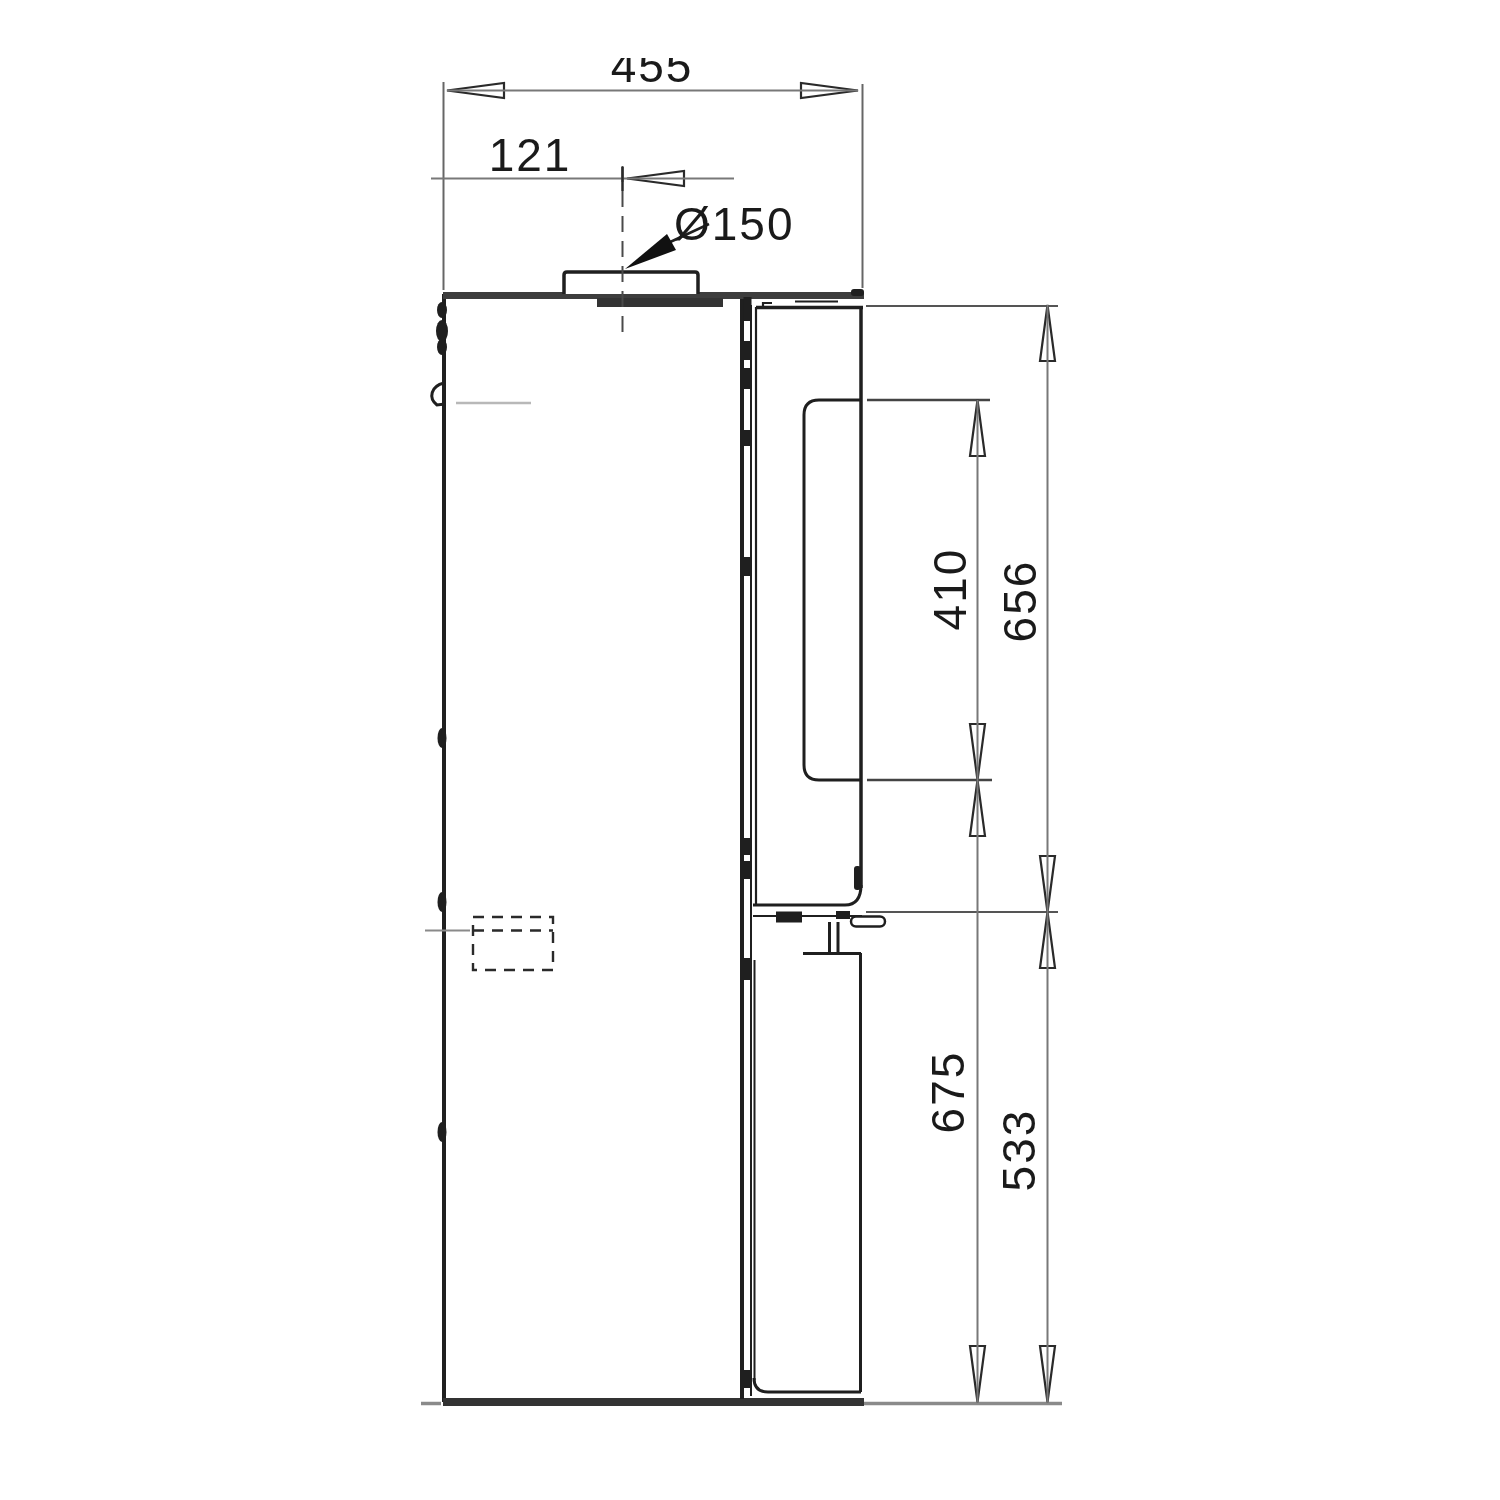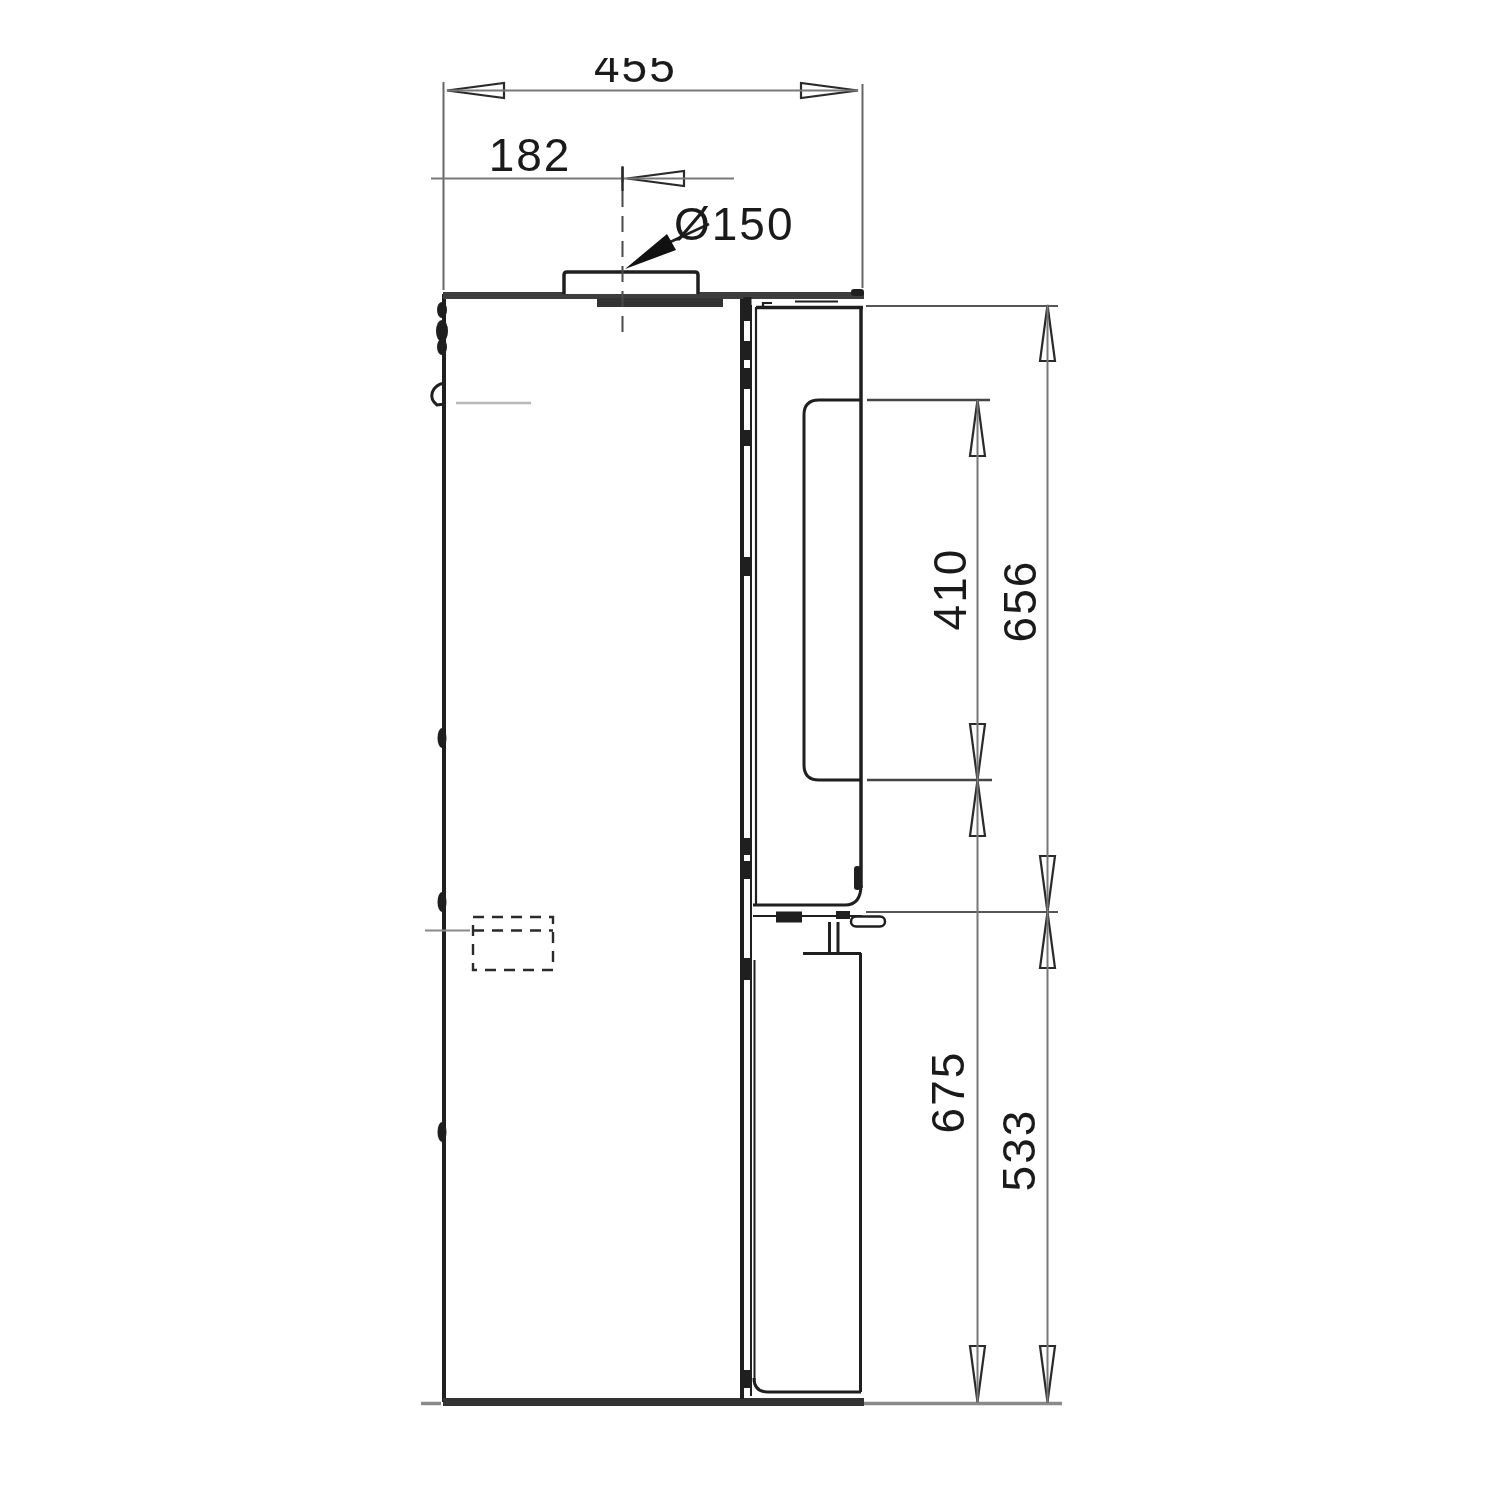--- a/index.html
+++ b/index.html
@@ -3,21 +3,21 @@
 <meta charset="utf-8">
 <style>
   html,body{margin:0;padding:0;background:#ffffff;}
   #canvas{position:relative;width:1500px;height:1500px;background:#ffffff;overflow:hidden;
           font-family:"Liberation Sans", sans-serif;color:#1a1a1a;}
   #linework{position:absolute;left:0;top:0;}
   .dimlabel{position:absolute;font-size:46px;letter-spacing:2px;color:#1a1a1a;white-space:nowrap;}
   .hlabel{text-align:center;}
   .vlabel{width:160px;text-align:center;transform:translate(-50%,-50%) rotate(-90deg);}
   #topwidth-clip{position:absolute;left:594px;top:58px;width:116px;height:24px;overflow:hidden;}
-  #topwidth-clip .inner{position:absolute;left:0;top:-17px;width:116px;line-height:50px;}
+  #topwidth-clip .inner{position:absolute;left:0;top:-17px;width:116px;text-align:center;line-height:50px;}
 </style>
 </head>
 <body>
 
 <div id="canvas">
 
   <svg id="linework" width="1500" height="1500" viewBox="0 0 1500 1500">
 
     <g stroke="#1f1f1f" fill="none">
 
@@ -138,21 +138,21 @@
         <line x1="709" y1="224" x2="668" y2="243" stroke="#1f1f1f" stroke-width="2.5"></line>
         <polygon points="625,269 676,250 667,234" fill="#111111" stroke="none"></polygon>
       </g>
     </g>
   </svg>
 
   <div id="topwidth-clip">
     <div class="dimlabel inner">455</div>
   </div>
 
-  <div class="dimlabel hlabel" style="left:470px;top:128px;width:120px;">182</div>
+  <div class="dimlabel hlabel" style="left:470px;top:128px;width:120px;">121</div>
 
   <div class="dimlabel" style="left:674px;top:197px;">Ø150</div>
 
   <div class="dimlabel vlabel" style="left:950px;top:589px;">410</div>
 
   <div class="dimlabel vlabel" style="left:1020px;top:601px;">656</div>
 
   <div class="dimlabel vlabel" style="left:948px;top:1092px;">675</div>
 
   <div class="dimlabel vlabel" style="left:1019px;top:1150px;">533</div>

